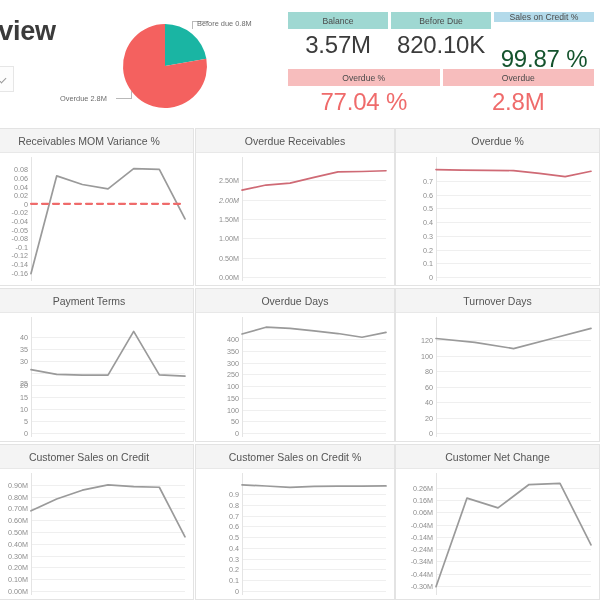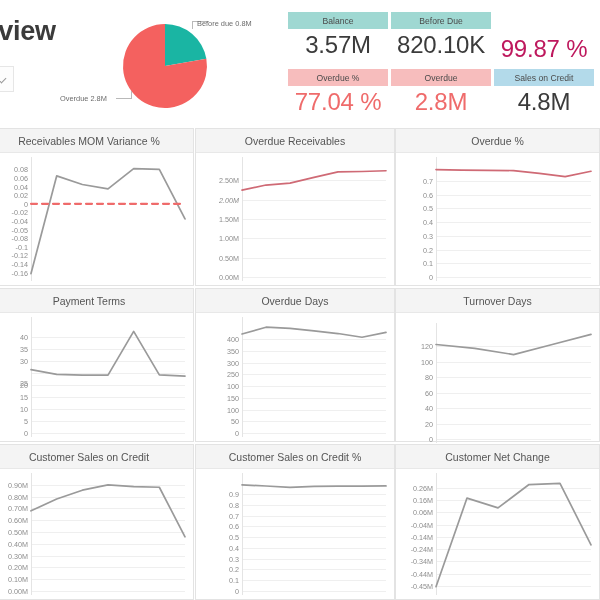--- a/index.html
+++ b/index.html
@@ -112,35 +112,32 @@
       <div class="kpi-row r1" id="kpi-row-1">
           <div class="kpi">
             <div class="kpi-head" style="background: rgb(159, 216, 210);">Balance</div>
             <div class="kpi-val" style="color: rgb(59, 59, 59);">3.57M</div>
           </div>
           <div class="kpi">
             <div class="kpi-head" style="background: rgb(159, 216, 210);">Before Due</div>
             <div class="kpi-val" style="color: rgb(59, 59, 59);">820.10K</div>
           </div>
           <div class="kpi">
-            <div class="kpi-val" style="color: #be185d; margin-top: 23px;">99.87 %</div>
+            <div class="kpi-head" style="background: rgb(179, 218, 234);">Sales on Credit %</div>
+            <div class="kpi-val" style="color: #14532d; margin-top: 23px;">99.87 %</div>
           </div>
         </div>
       <div class="kpi-row r2" id="kpi-row-2">
           <div class="kpi">
             <div class="kpi-head" style="background: rgb(247, 189, 189);">Overdue %</div>
             <div class="kpi-val" style="color: rgb(239, 107, 107);">77.04 %</div>
           </div>
           <div class="kpi">
             <div class="kpi-head" style="background: rgb(247, 189, 189);">Overdue</div>
             <div class="kpi-val" style="color: rgb(239, 107, 107);">2.8M</div>
-          </div>
-          <div class="kpi">
-            <div class="kpi-head" style="background: rgb(179, 218, 234);">Sales on Credit</div>
-            <div class="kpi-val" style="color: rgb(59, 59, 59);">4.8M</div>
           </div>
         </div>
     </div>
   </div>
 
   <div class="grid" id="chart-grid">
       <div class="panel" style="left: 0px; top: 0px; width: 210px; height: 158px;">
         <div class="panel-title">Receivables MOM Variance %</div>
         <div class="plot">
           <div style="position: absolute; left: 46px; top: 10px; width: 154px; height: 114px;">
@@ -269,21 +266,21 @@
             <div class="axis-v" style="left: 0px; top: -6px; height: 120px;"></div>
             <svg class="series" width="144" height="110">
               <polyline points="0.00,11.00 24.00,4.21 48.00,5.38 72.00,7.96 96.00,10.53 120.00,14.28 144.00,9.36" fill="none" stroke="#9a9a9a" stroke-width="1.7" stroke-linejoin="round" stroke-linecap="round"></polyline>
             </svg>
           </div>
         </div>
       </div>
       <div class="panel" style="left: 411px; top: 160px; width: 205px; height: 154px;">
         <div class="panel-title">Turnover Days</div>
         <div class="plot">
-          <div style="position: absolute; left: 40px; top: 16px; width: 155px; height: 110px;">
+          <div style="position: absolute; left: 40px; top: 10px; width: 155px; height: 110px;">
             <div class="gridline" style="left: 0px; top: 17.0423px; width: 155px;"></div>
             <div class="ylab" style="top: 17.0423px;">120</div>
             <div class="gridline" style="left: 0px; top: 32.5352px; width: 155px;"></div>
             <div class="ylab" style="top: 32.5352px;">100</div>
             <div class="gridline" style="left: 0px; top: 48.0282px; width: 155px;"></div>
             <div class="ylab" style="top: 48.0282px;">80</div>
             <div class="gridline" style="left: 0px; top: 63.5211px; width: 155px;"></div>
             <div class="ylab" style="top: 63.5211px;">60</div>
             <div class="gridline" style="left: 0px; top: 79.0141px; width: 155px;"></div>
             <div class="ylab" style="top: 79.0141px;">40</div>
@@ -374,21 +371,21 @@
             <div class="ylab" style="top: 45.5385px;">-0.04M</div>
             <div class="gridline" style="left: 0px; top: 57.8462px; width: 155px;"></div>
             <div class="ylab" style="top: 57.8462px;">-0.14M</div>
             <div class="gridline" style="left: 0px; top: 70.1538px; width: 155px;"></div>
             <div class="ylab" style="top: 70.1538px;">-0.24M</div>
             <div class="gridline" style="left: 0px; top: 82.4615px; width: 155px;"></div>
             <div class="ylab" style="top: 82.4615px;">-0.34M</div>
             <div class="gridline" style="left: 0px; top: 94.7692px; width: 155px;"></div>
             <div class="ylab" style="top: 94.7692px;">-0.44M</div>
             <div class="gridline" style="left: 0px; top: 107.077px; width: 155px;"></div>
-            <div class="ylab" style="top: 107.077px;">-0.45M</div>
+            <div class="ylab" style="top: 107.077px;">-0.30M</div>
             <div class="axis-v" style="left: 0px; top: -6px; height: 122px;"></div>
             <svg class="series" width="155" height="112">
               <polyline points="0.00,107.69 31.00,19.08 62.00,28.92 93.00,5.54 124.00,4.31 155.00,65.85" fill="none" stroke="#9a9a9a" stroke-width="1.7" stroke-linejoin="round" stroke-linecap="round"></polyline>
             </svg>
           </div>
         </div>
       </div>
     </div>
 
 </div>

